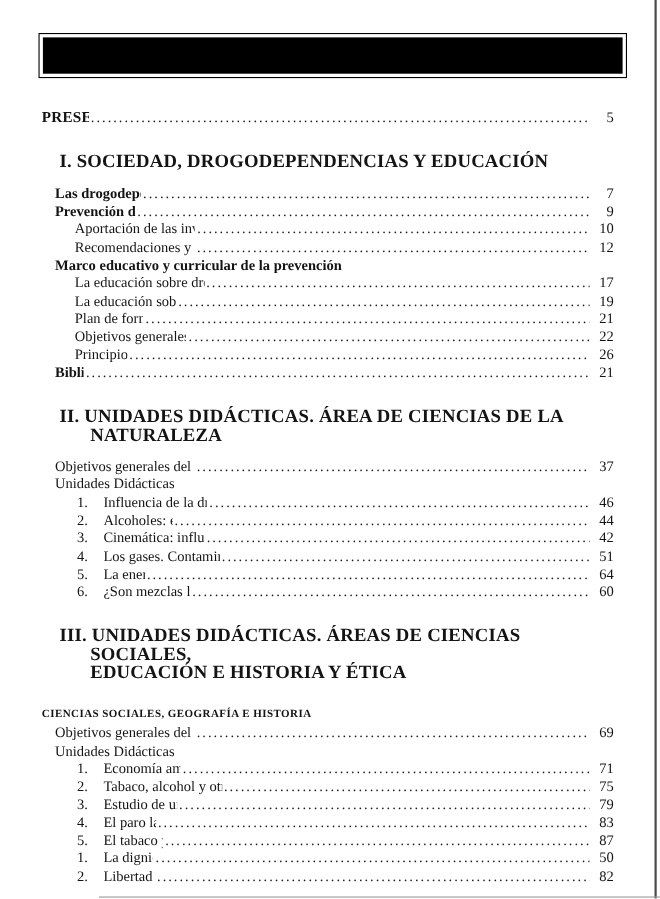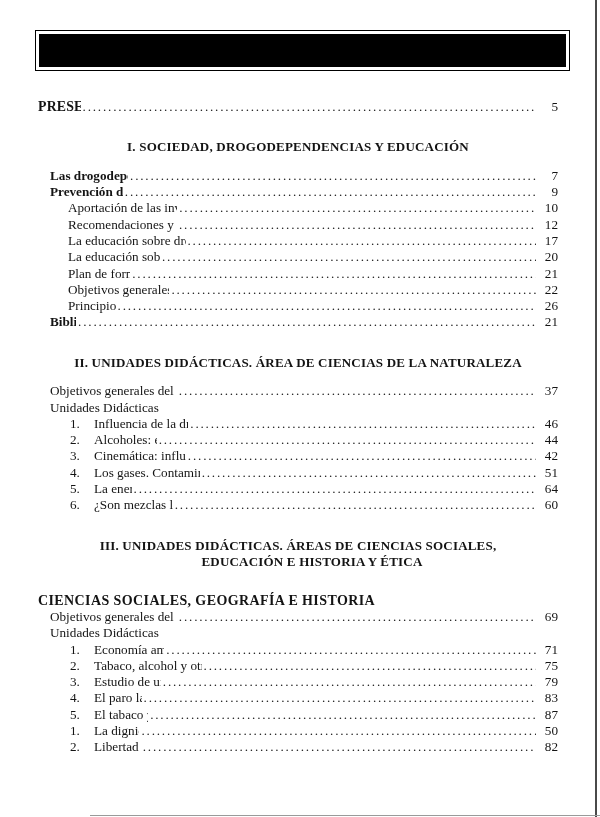--- a/index.html
+++ b/index.html
@@ -39,33 +39,32 @@
     color: #1c1c1c;
   }
   .pg { flex: none; width: 20px; text-align: right; }
 
   .top { margin-top: 28px; }
   .top .lbl { font-weight: bold; font-size: 13.8px; letter-spacing: 0.2px; }
 
   .chapter {
     display: block;
     font-weight: bold;
-    font-size: 13px;
+    font-size: 17px;
     letter-spacing: 0.2px;
-    margin: 24px 0 12px;
+    margin: 24px 16px 12px;
     white-space: pre-line;
     padding-left: 28px;
     text-indent: -28px;
     line-height: 16.5px;
-    text-align: center;
   }
   .subhead {
     display: block;
     font-weight: bold;
-    font-size: 14px;
+    font-size: 10px;
     letter-spacing: 0.4px;
     margin: 22px 0 0;
   }
 
   
   .edge-right { position: absolute; top: 0; right: 3px; width: 2px; height: 100%; background: #4a4a4a; }
   .edge-bottom { position: absolute; bottom: 1px; left: 90px; right: 0; height: 1px; background: #9a9a9a; }
 </style>
 </head>
 <body>
@@ -95,29 +94,32 @@
         <div class="row flexrow plain ind2">
           <span class="lbl">Aportación de las investigaciones: factores de riesgo y de protección</span>
           <span class="dots"></span>
           <span class="pg">10</span>
         </div>
         <div class="row flexrow plain ind2">
           <span class="lbl">Recomendaciones y directrices oficiales. Influencia de la legislación</span>
           <span class="dots"></span>
           <span class="pg">12</span>
         </div>
+        <div class="row flexrow bold ind1">
+          <span class="lbl">Marco educativo y curricular de la prevención</span>
+        </div>
         <div class="row flexrow plain ind2">
           <span class="lbl">La educación sobre drogas en el Proyecto Educativo y Curricular de Centro</span>
           <span class="dots"></span>
           <span class="pg">17</span>
         </div>
         <div class="row flexrow plain ind2">
           <span class="lbl">La educación sobre drogas en la Programación de Aula</span>
           <span class="dots"></span>
-          <span class="pg">20</span>
+          <span class="pg">19</span>
         </div>
         <div class="row flexrow plain ind2">
           <span class="lbl">Plan de formación del profesorado</span>
           <span class="dots"></span>
           <span class="pg">21</span>
         </div>
         <div class="row flexrow plain ind2">
           <span class="lbl">Objetivos generales de la ESO y su relación con la prevención</span>
           <span class="dots"></span>
           <span class="pg">22</span>

